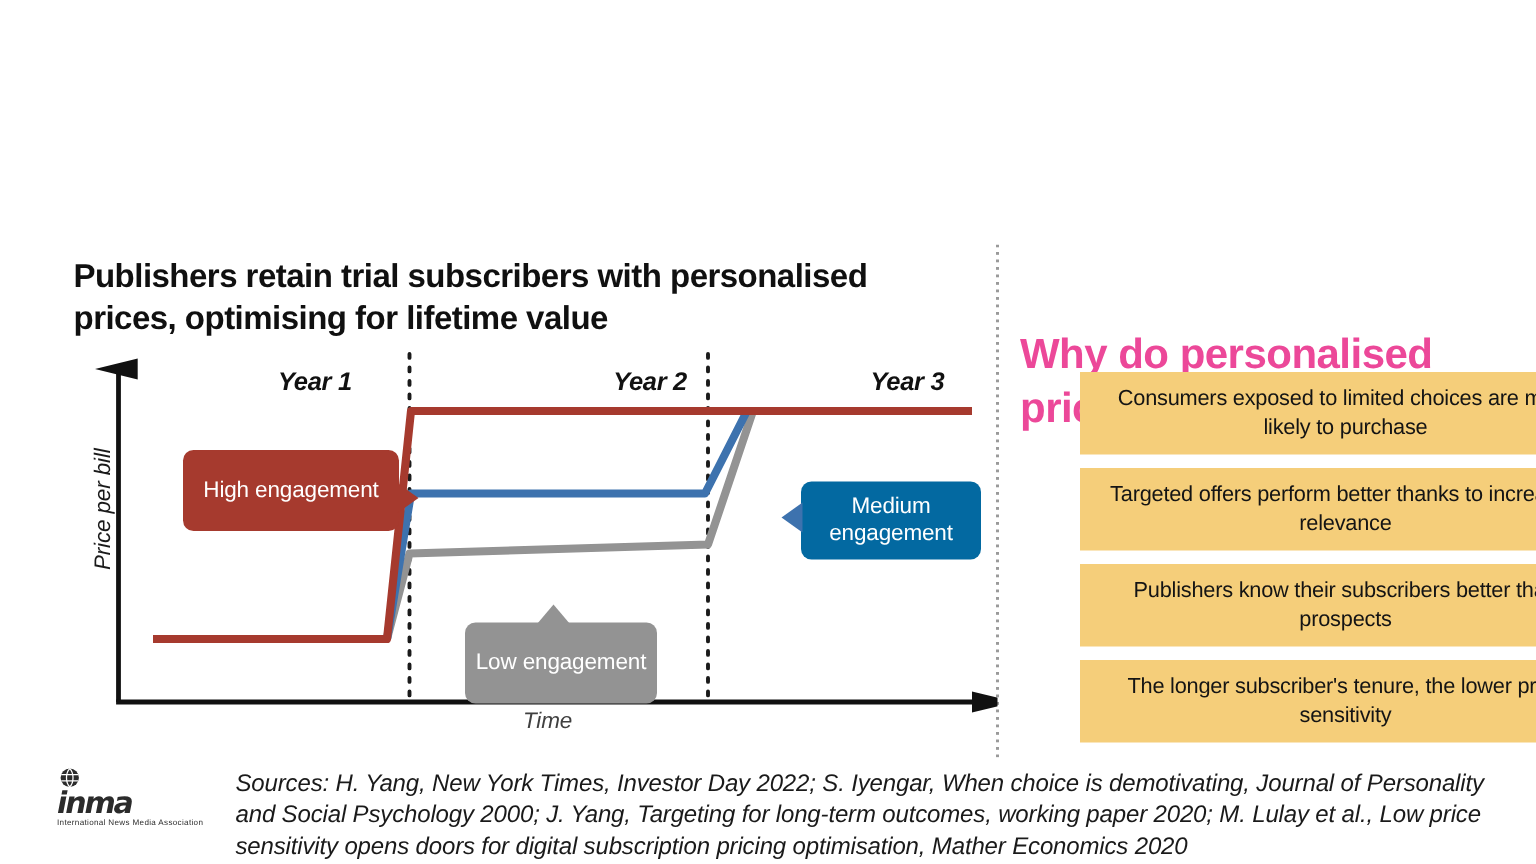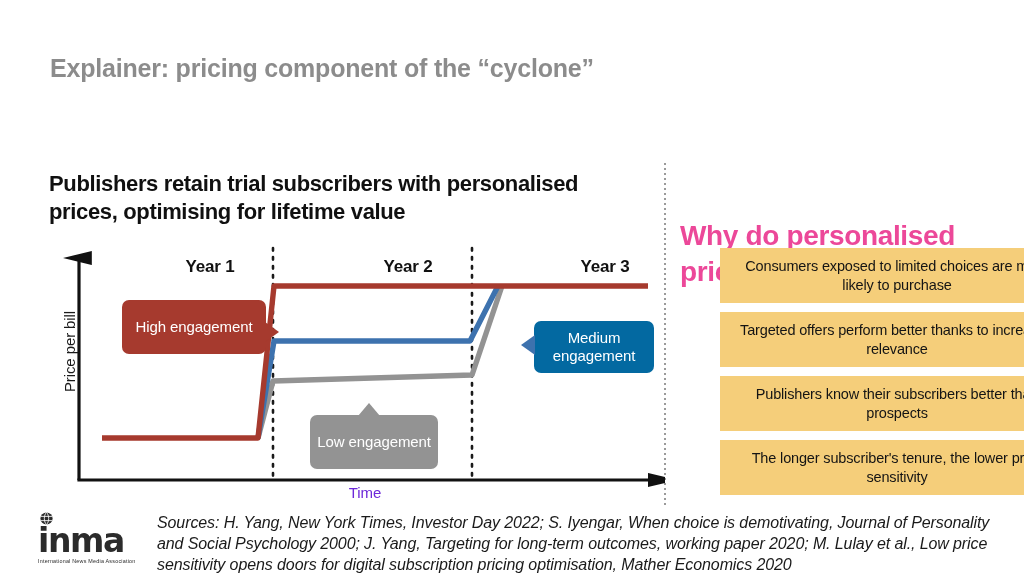--- a/index.html
+++ b/index.html
@@ -37,38 +37,38 @@
   }
 
   
   #divider{
     position:absolute;left:664px;top:163px;width:2px;height:342px;
     background-image:linear-gradient(to bottom,#9a9a9a 0 2px,transparent 2px 5px);
     background-size:2px 5px;
   }
 
   
-  #chart{position:absolute;left:40px;top:240px;width:625px;height:265px;}
+  #chart{position:absolute;left:40px;top:228px;width:625px;height:265px;font-style:italic;}
   #chart svg{display:block;}
   .yr-label{
     position:absolute;font-size:17px;font-weight:bold;color:#111;
     text-align:center;letter-spacing:-0.2px;
   }
   #yr1{left:120px;top:17px;width:100px;}
-  #yr2{left:318px;top:17px;width:100px;}
+  #yr2{left:318px;top:17px;width:100px;text-align:right;}
   #yr3{left:515px;top:17px;width:100px;}
 
   #ylab{
     position:absolute;left:-36px;top:103px;width:130px;
     transform:rotate(-90deg);
     font-size:15px;color:#1a1a1a;text-align:center;letter-spacing:-0.1px;
   }
   #xlab{
     position:absolute;left:265px;top:244px;width:120px;
-    font-size:15px;color:#6d28d9;text-align:center;letter-spacing:-0.1px;
+    font-size:15px;color:#404040;text-align:center;letter-spacing:-0.1px;
   }
 
   
   .callout{
     position:absolute;border-radius:7px;color:#ffffff;
     font-size:15px;line-height:1.2;font-weight:normal;
     display:flex;align-items:center;justify-content:center;text-align:center;
     letter-spacing:-0.1px;
   }
   .callout .tail{position:absolute;width:0;height:0;}
@@ -110,34 +110,33 @@
 
   
   #sources{
     position:absolute;left:157px;top:512px;width:845px;
     font-size:16px;line-height:1.32;font-style:italic;color:#1a1a1a;
     letter-spacing:-0.1px;
   }
   #logo{position:absolute;left:38px;top:512px;width:112px;}
   #logo .globe{display:block;margin:0 0 1px 2px;}
   #logo .word{
-    font-size:33px;font-weight:bold;color:#2b2b2b;letter-spacing:-1.4px;
-    line-height:0.92;font-family:"DejaVu Sans","Liberation Sans",sans-serif;
+    font-size:20px;font-weight:bold;color:#2b2b2b;letter-spacing:-1.4px;
+    line-height:0.92;font-family:"DejaVu Sans","Liberation Sans",sans-serif;font-style:italic;
   }
   #logo .tag{
     font-size:5.4px;color:#2b2b2b;letter-spacing:0.22px;margin-top:2px;
     white-space:nowrap;
   }
 </style>
 </head>
 <body>
 
 <div id="slide">
 
-  <div id="eyebrow">Explainer: pricing component of the “cyclone”</div>
 
 
   <div id="left-subhead">Publishers retain trial subscribers with personalised prices, optimising for lifetime value</div>
 
   <div id="divider"></div>
 
   <div id="right-subhead">Why do personalised prices work?</div>
 
   <div id="chart">
 

